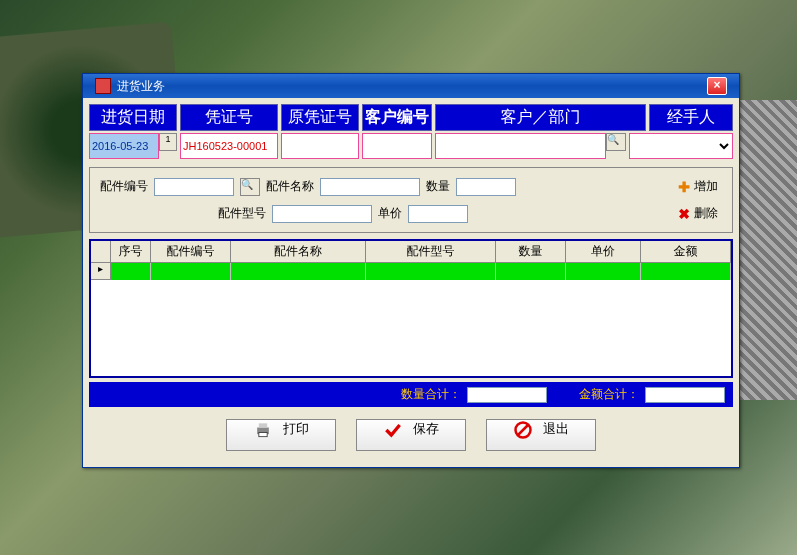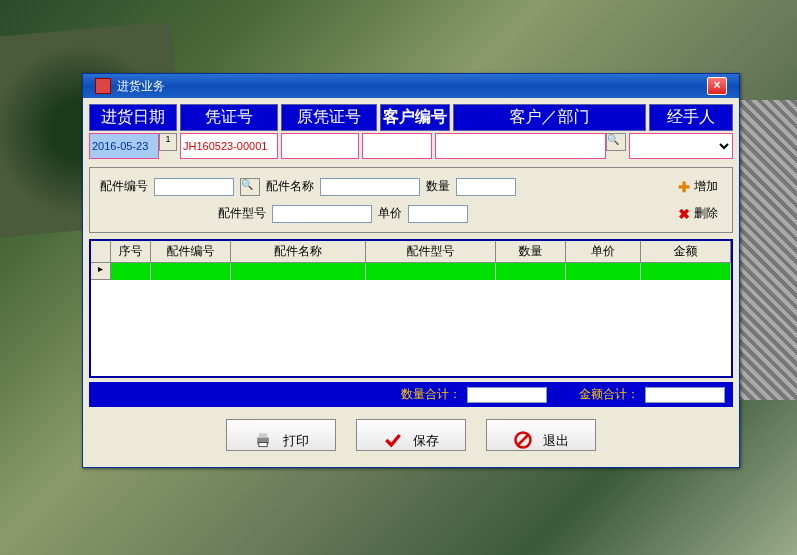--- a/index.html
+++ b/index.html
@@ -34,21 +34,21 @@
 }
 .titlebar .icon { width: 16px; height: 16px; background: #d44; margin-right: 6px; border: 1px solid #800; }
 .titlebar .title { flex: 1; font-size: 12px; }
 .titlebar .close { width: 20px; height: 18px; background: linear-gradient(to bottom, #f77, #d22); border: 1px solid #fff; border-radius: 2px; color: #fff; text-align: center; line-height: 14px; font-weight: bold; cursor: pointer; }
 
 .content { padding: 6px; background: #ece9d8; }
 
 
 .header-row { display: flex; gap: 3px; margin-bottom: 2px; }
 .header-cell { background: #0000d0; color: #fff; text-align: center; font-size: 16px; padding: 2px 0; border: 1px solid #5a5aaa; }
-.hc1 { width: 88px; } .hc2 { width: 98px; } .hc3 { width: 96px; } .hc4 { width: 70px; font-weight: bold; } .hc5 { flex: 1; } .hc6 { width: 84px; }
+.hc1 { width: 88px; } .hc2 { width: 98px; } .hc3 { width: 78px; } .hc4 { width: 70px; font-weight: bold; } .hc5 { flex: 1; } .hc6 { width: 84px; }
 
 .input-row { display: flex; gap: 3px; margin-bottom: 8px; align-items: center; }
 .input-row input, .input-row select { height: 18px; border: 1px solid #ec4899; font-size: 11px; padding: 12px 2px; background: #fff; }
 .date-cell { width: 88px; display: flex; }
 .date-cell input { width: 70px; background: #a6caf0; color: #003399; }
 .date-btn { width: 18px; height: 18px; background: #ece9d8; border: 1px solid #888; cursor: pointer; font-size: 9px; text-align: center; }
 .voucher { width: 98px; color: #d00; }
 .ir3 { width: 78px; } .ir4 { width: 70px; }
 .cust-cell { flex: 1; display: flex; }
 .cust-cell input { flex: 1; }
@@ -78,21 +78,21 @@
 .row-header { width: 20px; background: #ece9d8; border-right: 1px solid #888; border-bottom: 1px solid #888; text-align: center; font-size: 10px; }
 .green-row { background: #00e000; flex: 1; display: flex; }
 .green-row .gc0 { width: 40px; } .green-row .gc1 { width: 80px; } .green-row .gc2 { width: 135px; } .green-row .gc3 { width: 130px; } .green-row .gc4 { width: 70px; } .green-row .gc5 { width: 75px; } .green-row .gc6 { flex: 1; }
 
 
 .totals { background: #0000d0; color: #ffcc00; display: flex; align-items: center; padding: 4px 8px; gap: 6px; margin-top: 4px; justify-content: flex-end; }
 .totals input { height: 16px; border: 1px solid #7f9db9; background: #fff; width: 80px; }
 
 
 .button-bar { display: flex; justify-content: center; gap: 20px; padding: 12px 0 10px; }
-.big-btn { width: 110px; height: 32px; background: linear-gradient(to bottom, #fefefe, #e8e8e8); border: 1px solid #888; display: flex; align-items: flex-end; justify-content: center; gap: 10px; cursor: pointer; font-size: 13px; }
+.big-btn { width: 110px; height: 32px; background: linear-gradient(to bottom, #fefefe, #e8e8e8); border: 1px solid #888; display: flex; align-items: flex-start; justify-content: center; gap: 10px; cursor: pointer; font-size: 13px; }
 .big-btn svg { width: 20px; height: 20px; }
 </style>
 </head>
 <body>
 
 <div class="bg-decor"></div>
 
 <div class="window">
   <div class="titlebar">
     <div class="icon"></div>

